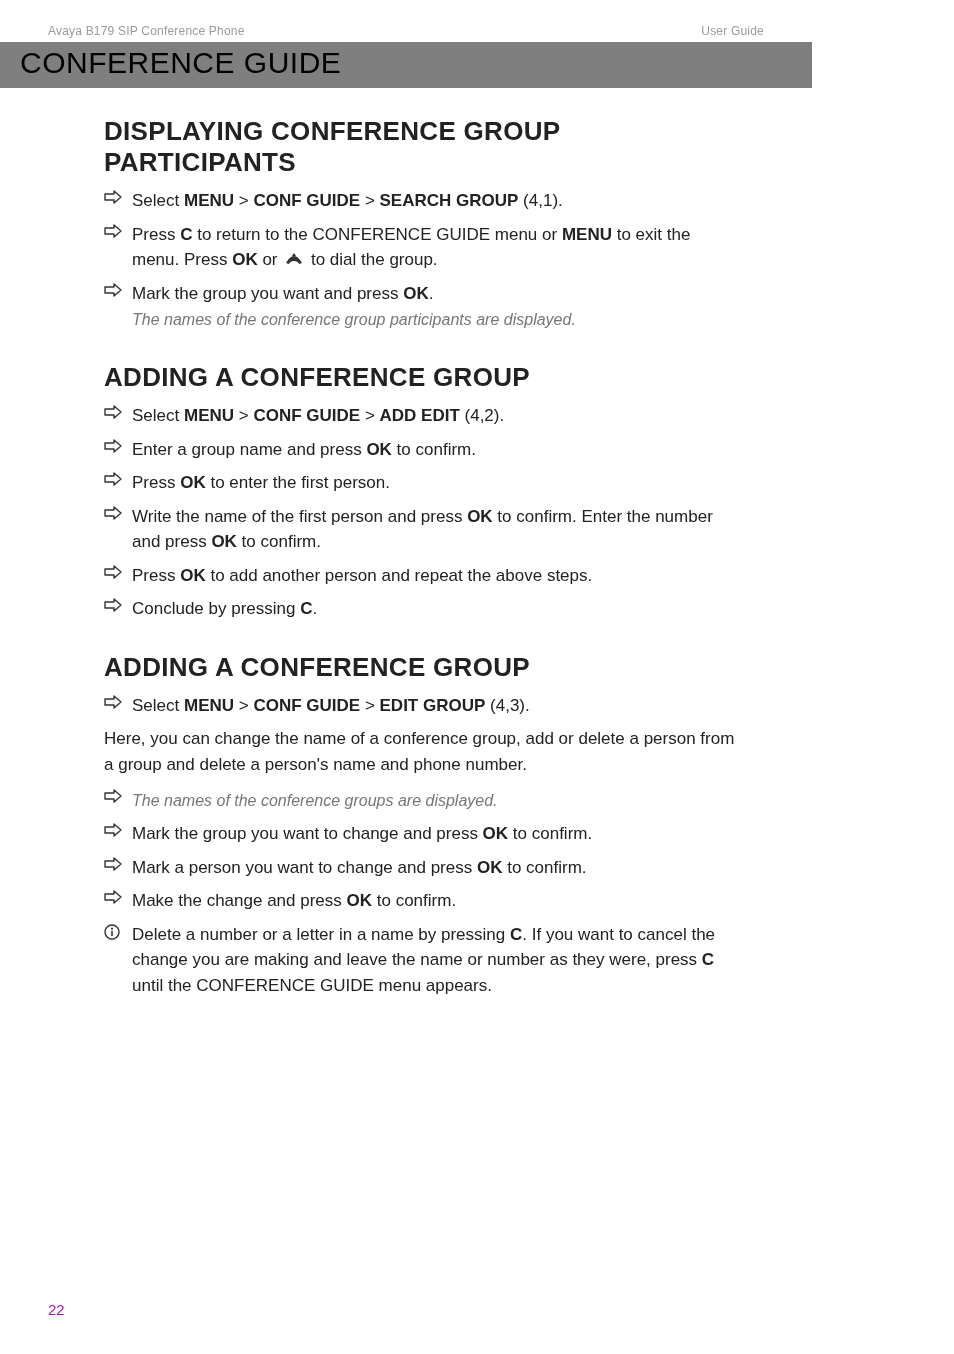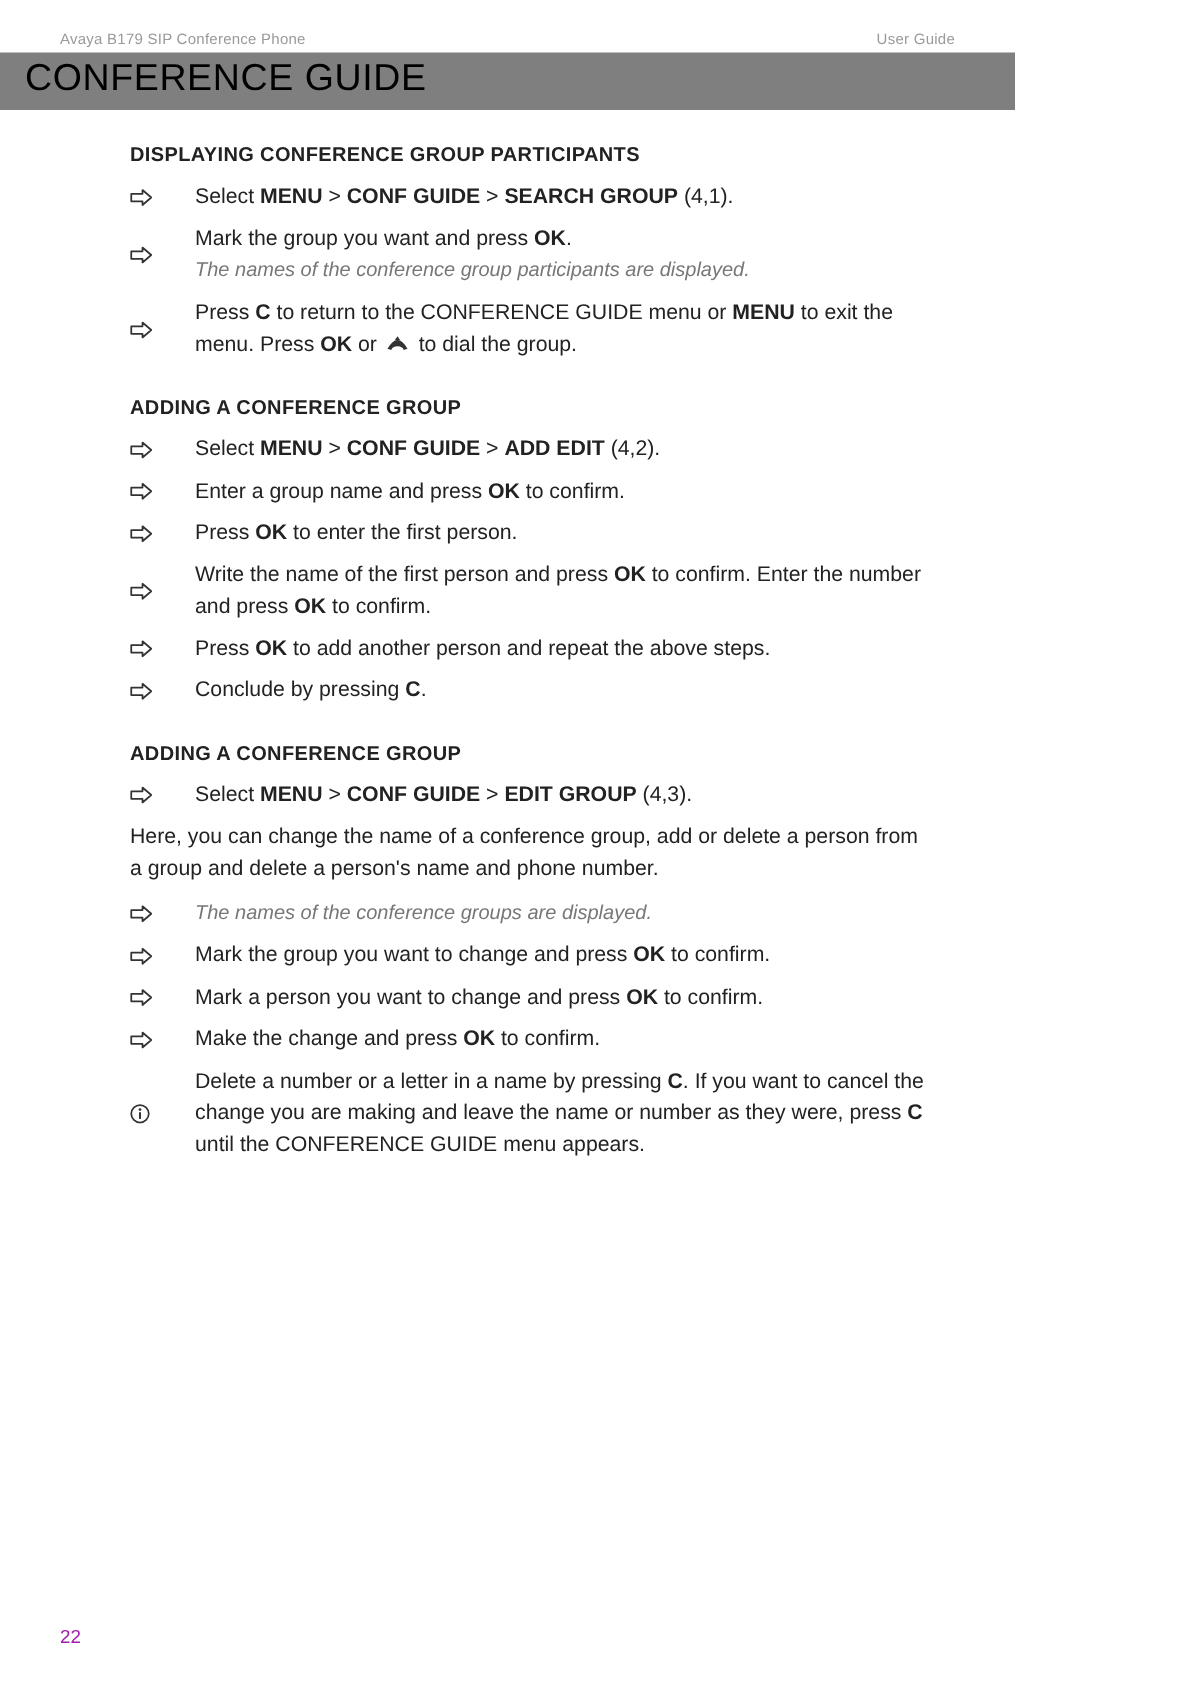--- a/index.html
+++ b/index.html
@@ -1,22 +1,22 @@
 <!DOCTYPE html>
 <html><head>
 <meta charset="utf-8">
 <style>
   * { margin: 0; padding: 0; box-sizing: border-box; }
   html, body { width: 954px; height: 1354px; font-family: Arial, Helvetica, sans-serif; background: #fff; color: #222; }
   .header-row { display: flex; justify-content: space-between; align-items: flex-end; padding: 24px 48px 4px 48px; font-size: 12px; color: #9a9a9a; letter-spacing: 0.2px; }
   .banner { background: #7f7f7f; color: #000000; font-size: 30px; font-weight: 500; letter-spacing: 0.5px; padding: 4px 0 8px 20px; }
   .content { padding: 28px 72px 0 104px; }
-  h2.section { font-size: 16px; font-weight: bold; letter-spacing: 0.3px; margin-top: 30px; margin-bottom: 10px; }
+  h2.section { font-size: 26px; font-weight: bold; letter-spacing: 0.3px; margin-top: 30px; margin-bottom: 10px; }
   h2.section.first { margin-top: 0; }
-  .item { display: flex; align-items: center; margin-bottom: 8px; font-size: 17px; line-height: 1.5; gap: 24px; }
+  .item { display: flex; align-items: flex-start; margin-bottom: 8px; font-size: 17px; line-height: 1.5; }
   .item .marker { flex: 0 0 28px; display: flex; justify-content: flex-start; padding-top: 2px; }
   .item .body { flex: 1; }
   .note { font-style: italic; color: #777; font-size: 16px; margin-top: 2px; }
   .para { font-size: 17px; line-height: 1.5; margin-bottom: 10px; }
   .page-number { position: absolute; bottom: 36px; left: 48px; font-size: 15px; color: #a21caf; }
   .page-wrap { position: relative; width: 812px; height: 1354px; }
   svg.arrow { width: 18px; height: 14px; }
   svg.info { width: 16px; height: 16px; }
   svg.handset { width: 20px; height: 14px; vertical-align: -1px; margin: 0 2px; }
   b { font-weight: bold; }
@@ -41,32 +41,32 @@
           </svg>
         </div>
         <div class="body"><span>Select <b>MENU</b> &gt; <b>CONF GUIDE</b> &gt; <b>SEARCH GROUP</b> (4,1).</span></div>
       </div>
       <div class="item">
         <div class="marker">
           <svg class="arrow" viewBox="0 0 18 14">
             <path d="M1 4 H10 V1 L17 7 L10 13 V10 H1 Z" fill="none" stroke="#333" stroke-width="1.4" stroke-linejoin="round"></path>
           </svg>
         </div>
-        <div class="body"><span>Mark the group you want and press <b>OK</b>.</span><div class="note">The names of the conference group participants are displayed.</div></div>
+        <div class="body"><span>Press <b>C</b> to return to the CONFERENCE GUIDE menu or <b>MENU</b> to exit the menu. Press <b>OK</b> or <svg class="handset" viewBox="0 0 20 14">
+              <path d="M2 11 Q10 -3 18 11 L15 12 Q14 9 10 9 Q6 9 5 12 Z" fill="#333"></path>
+              <polygon points="10,1 7.8,4.2 12.2,4.2" fill="#333"></polygon>
+            </svg> to dial the group.</span></div>
       </div>
       <div class="item">
         <div class="marker">
           <svg class="arrow" viewBox="0 0 18 14">
             <path d="M1 4 H10 V1 L17 7 L10 13 V10 H1 Z" fill="none" stroke="#333" stroke-width="1.4" stroke-linejoin="round"></path>
           </svg>
         </div>
-        <div class="body"><span>Press <b>C</b> to return to the CONFERENCE GUIDE menu or <b>MENU</b> to exit the menu. Press <b>OK</b> or <svg class="handset" viewBox="0 0 20 14">
-              <path d="M2 11 Q10 -3 18 11 L15 12 Q14 9 10 9 Q6 9 5 12 Z" fill="#333"></path>
-              <polygon points="10,1 7.8,4.2 12.2,4.2" fill="#333"></polygon>
-            </svg> to dial the group.</span></div>
+        <div class="body"><span>Mark the group you want and press <b>OK</b>.</span><div class="note">The names of the conference group participants are displayed.</div></div>
       </div>
       <h2 class="section">ADDING A CONFERENCE GROUP</h2>
       <div class="item">
         <div class="marker">
           <svg class="arrow" viewBox="0 0 18 14">
             <path d="M1 4 H10 V1 L17 7 L10 13 V10 H1 Z" fill="none" stroke="#333" stroke-width="1.4" stroke-linejoin="round"></path>
           </svg>
         </div>
         <div class="body"><span>Select <b>MENU</b> &gt; <b>CONF GUIDE</b> &gt; <b>ADD EDIT</b> (4,2).</span></div>
       </div>

